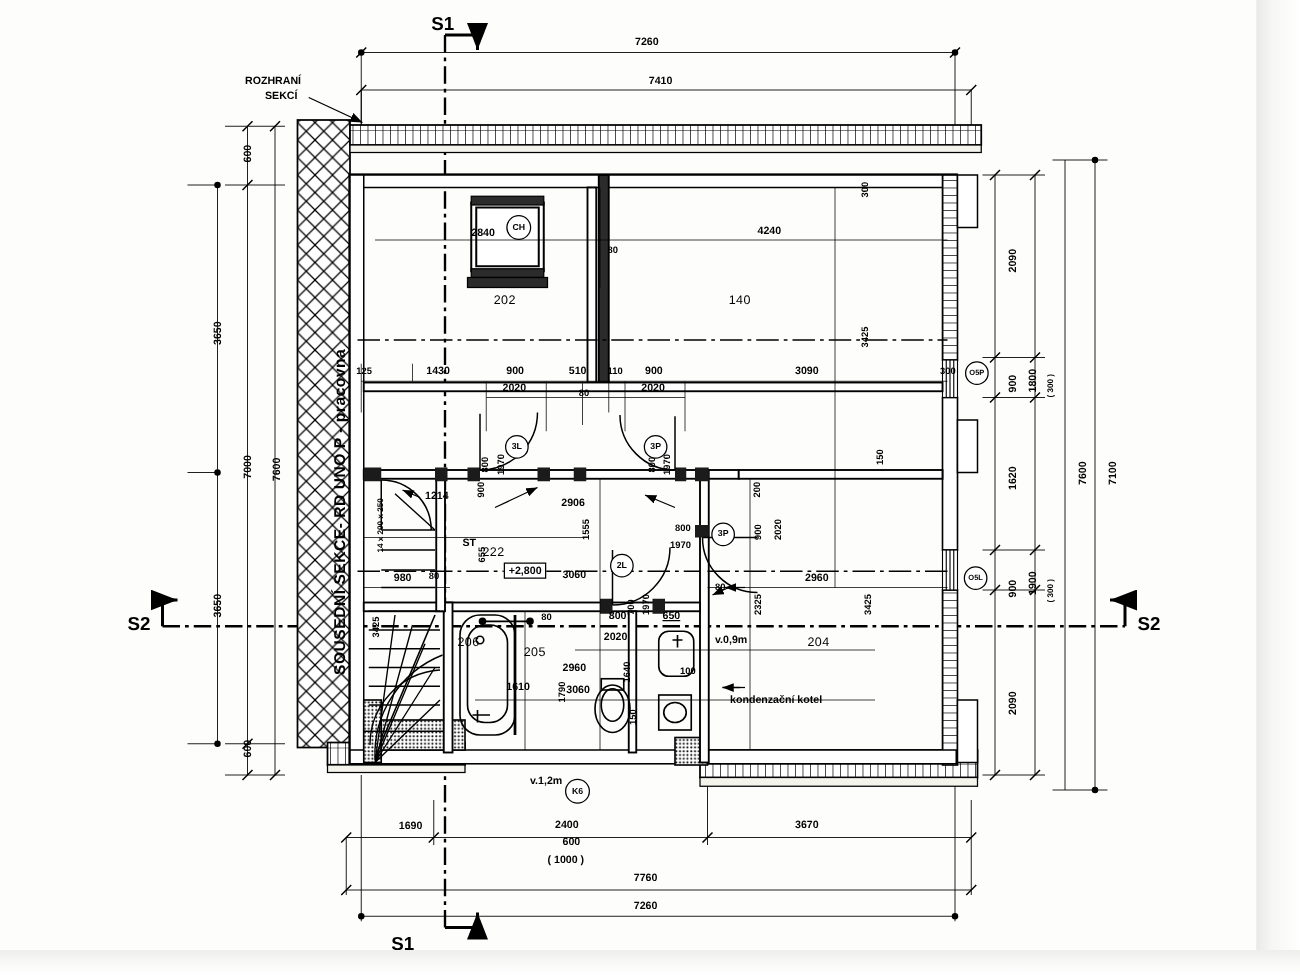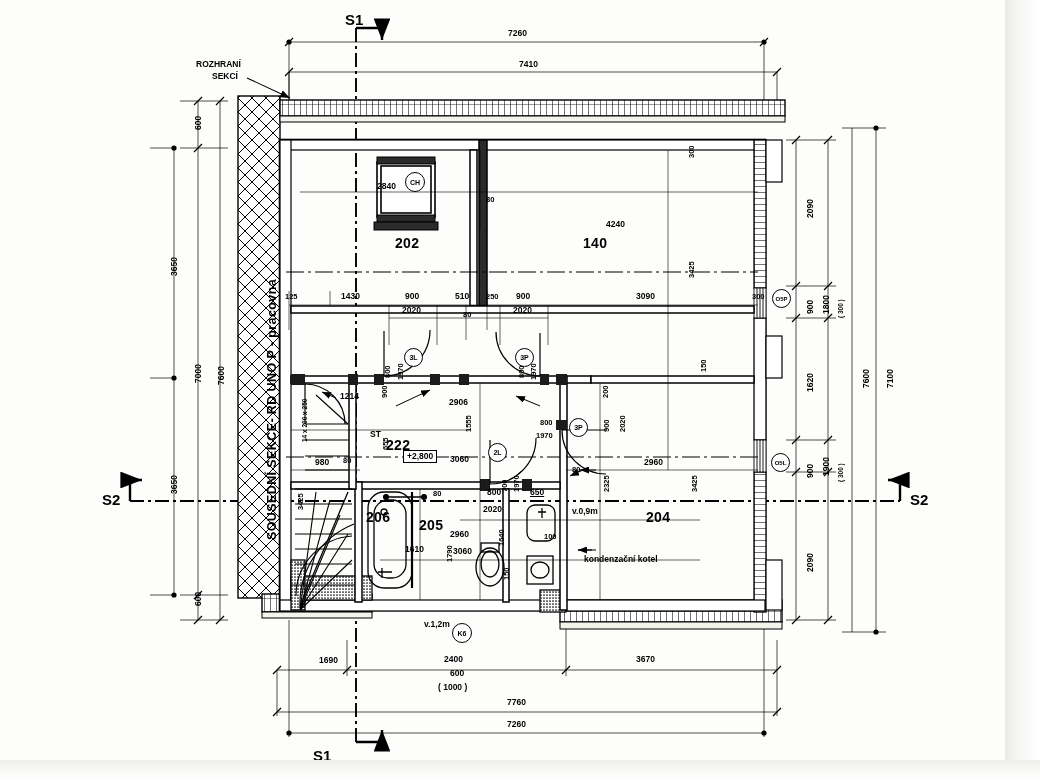--- a/index.html
+++ b/index.html
@@ -9,21 +9,21 @@
   #shadowR{position:absolute;right:0;top:0;width:35px;height:780px;
     background:linear-gradient(to right,#e9e9e6 0%,#f6f6f4 35%,#ffffff 100%);}
   #shadowB{position:absolute;left:0;bottom:0;width:1040px;height:20px;
     background:linear-gradient(to bottom,#eeeeeb 0%,#fafaf8 60%,#ffffff 100%);}
   svg{position:absolute;left:0;top:0;}
   .lbl{position:absolute;font-family:"Liberation Sans",sans-serif;color:#000;
     white-space:nowrap;line-height:1;}
   .dim{font-size:8.5px;font-weight:700;}
   .dim7{font-size:7.5px;font-weight:700;}
   .dim6{font-size:6.5px;font-weight:700;}
-  .room{font-size:14px;font-weight:700;letter-spacing:.3px;}
+  .room{font-size:10px;font-weight:400;letter-spacing:.3px;}
   .note{font-size:8.5px;font-weight:700;}
   .sec{font-size:15px;font-weight:700;}
   .vert{transform-origin:0 0;transform:rotate(-90deg);}
   .vertTxt{font-size:12.5px;font-weight:700;letter-spacing:.4px;}
   .lvl{border:1px solid #000;padding:1px 3px;font-size:8.5px;font-weight:700;background:#fff;}
   .circ{position:absolute;border:1.4px solid #000;border-radius:50%;background:#fff;
     display:flex;align-items:center;justify-content:center;font-size:7px;font-weight:700;}
 </style>
 </head>
 <body>
@@ -384,31 +384,31 @@
   <div class="lbl vert dim6" style="left:838px;top:318px;">( 300 )</div>
   <div class="lbl vert dim" style="left:806px;top:392px;">1620</div>
   <div class="lbl vert dim" style="left:806px;top:478px;">900</div>
   <div class="lbl vert dim" style="left:822px;top:476px;">1900</div>
   <div class="lbl vert dim6" style="left:838px;top:482px;">( 300 )</div>
   <div class="lbl vert dim" style="left:806px;top:572px;">2090</div>
   <div class="lbl vert dim" style="left:862px;top:388px;">7600</div>
   <div class="lbl vert dim" style="left:886px;top:388px;">7100</div>
 
   <div class="lbl dim" style="left:377px;top:182px;">2840</div>
-  <div class="lbl dim" style="left:606px;top:180px;margin-top:40px;">4240</div>
+  <div class="lbl dim" style="left:606px;top:180px;">4240</div>
   <div class="lbl dim7" style="left:486px;top:196px;">80</div>
   <div class="lbl vert dim7" style="left:688px;top:158px;">300</div>
   <div class="lbl vert dim7" style="left:688px;top:278px;">3425</div>
   <div class="lbl dim7" style="left:285px;top:293px;">125</div>
   <div class="lbl dim" style="left:329px;top:292px;margin-left:12px;">1430</div>
   <div class="lbl dim" style="left:405px;top:292px;">900</div>
   <div class="lbl dim" style="left:402px;top:306px;">2020</div>
   <div class="lbl dim" style="left:455px;top:292px;">510</div>
   <div class="lbl dim7" style="left:463px;top:311px;">80</div>
-  <div class="lbl dim7" style="left:486px;top:293px;">250</div>
+  <div class="lbl dim7" style="left:486px;top:293px;">110</div>
   <div class="lbl dim" style="left:516px;top:292px;">900</div>
   <div class="lbl dim" style="left:513px;top:306px;">2020</div>
   <div class="lbl dim" style="left:636px;top:292px;">3090</div>
   <div class="lbl dim7" style="left:752px;top:293px;">300</div>
   <div class="lbl vert dim7" style="left:700px;top:372px;">150</div>
   <div class="lbl vert dim7" style="left:384px;top:378px;">800</div>
   <div class="lbl vert dim7" style="left:397px;top:380px;">1970</div>
   <div class="lbl vert dim7" style="left:518px;top:378px;">800</div>
   <div class="lbl vert dim7" style="left:530px;top:380px;">1970</div>
   <div class="lbl vert dim7" style="left:602px;top:398px;">200</div>

